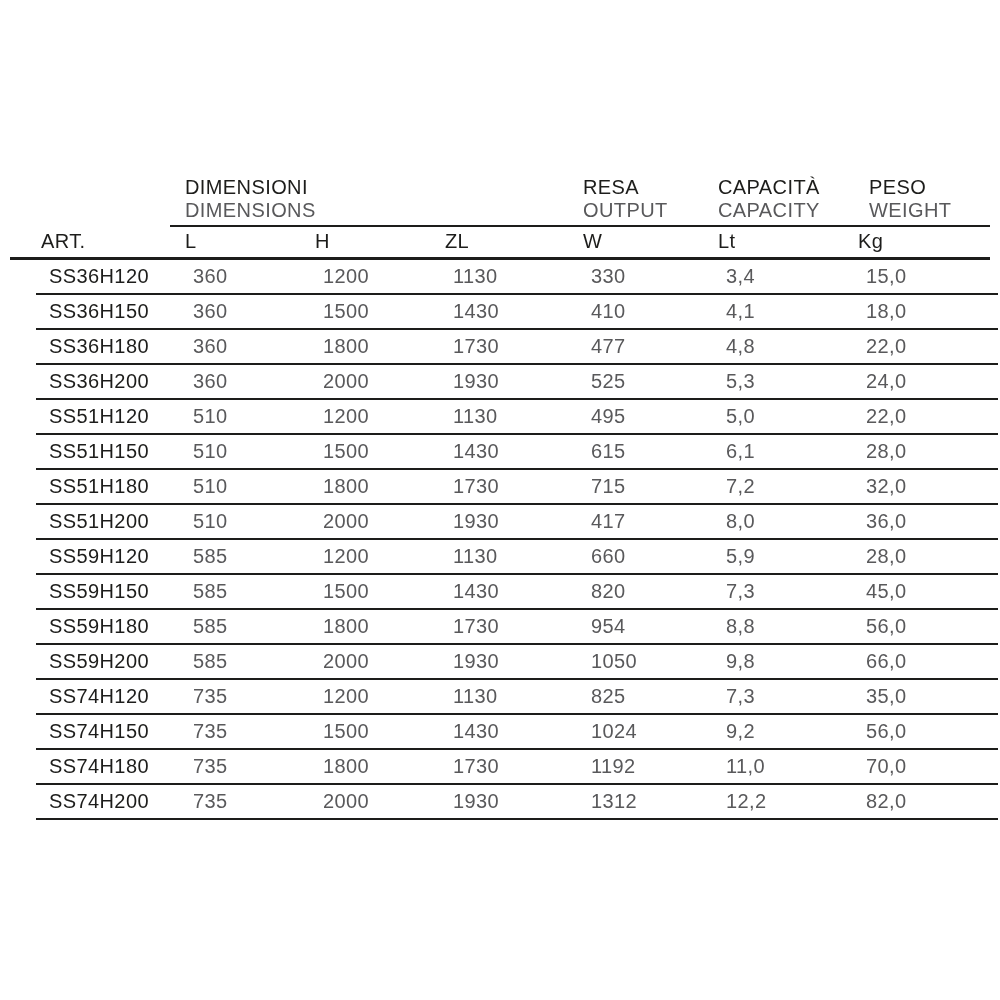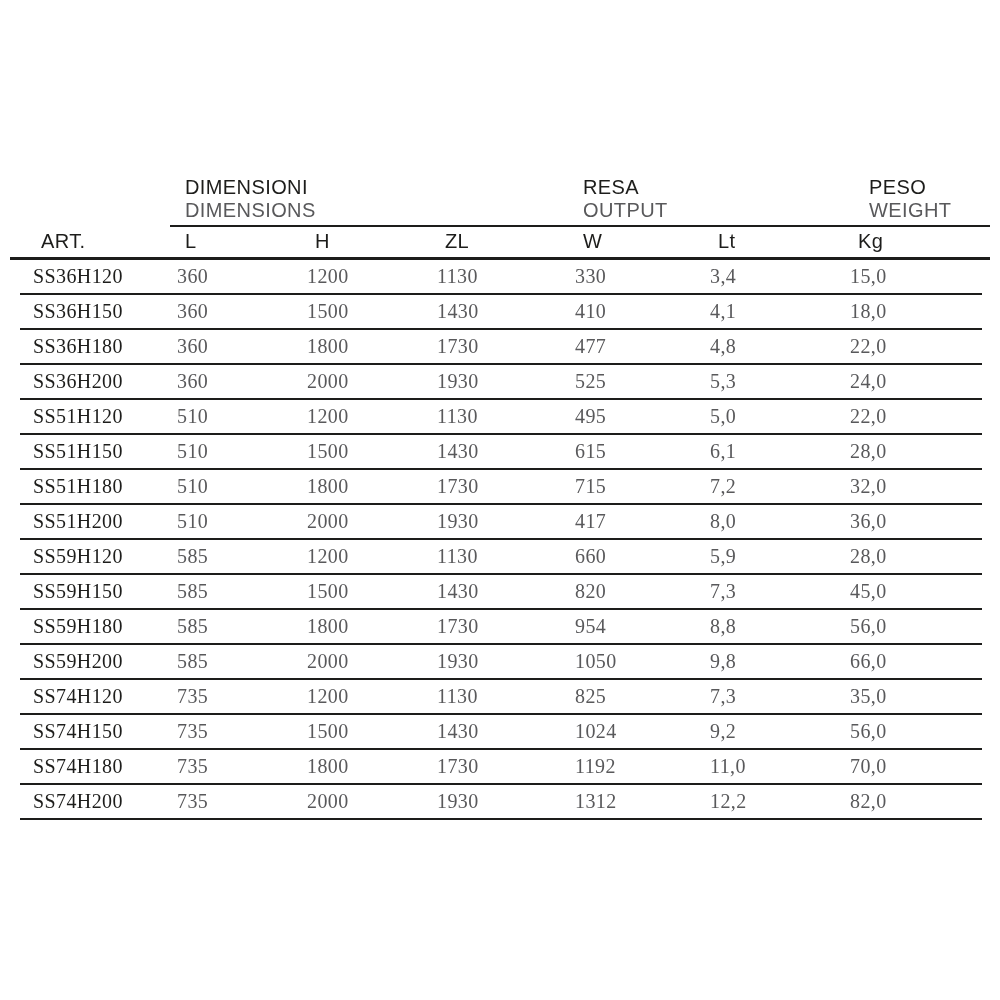--- a/index.html
+++ b/index.html
@@ -68,23 +68,22 @@
     top: 0;
     font-size: 20px;
     line-height: 27px;
     letter-spacing: 0.4px;
     color: #1d1d1b;
     white-space: nowrap;
   }
   
   .rows-container {
     position: absolute;
-    left: 20px; top: 260px;
+    left: 36px; top: 260px;
     width: 962px;
-    font-family: Liberation Serif, serif;
   }
   .data-row {
     position: relative;
     width: 962px;
     height: 35px;
     border-bottom: 2px solid #1d1d1b;
   }
   .data-row .cell {
     position: absolute;
     top: 0;
@@ -112,20 +111,24 @@
 
     <div class="group-row">
       <div class="group g-dimensioni">
         <div class="g-primary">DIMENSIONI</div>
         <div class="g-secondary">DIMENSIONS</div>
       </div>
       <div class="group g-resa">
         <div class="g-primary">RESA</div>
         <div class="g-secondary">OUTPUT</div>
       </div>
+      <div class="group g-capacita">
+        <div class="g-primary">CAPACITÀ</div>
+        <div class="g-secondary">CAPACITY</div>
+      </div>
       <div class="group g-peso">
         <div class="g-primary">PESO</div>
         <div class="g-secondary">WEIGHT</div>
       </div>
     </div>
 
     <div class="group-rule"></div>
 
     <div class="col-header-row">
       <div class="cell col-0">ART.</div>

